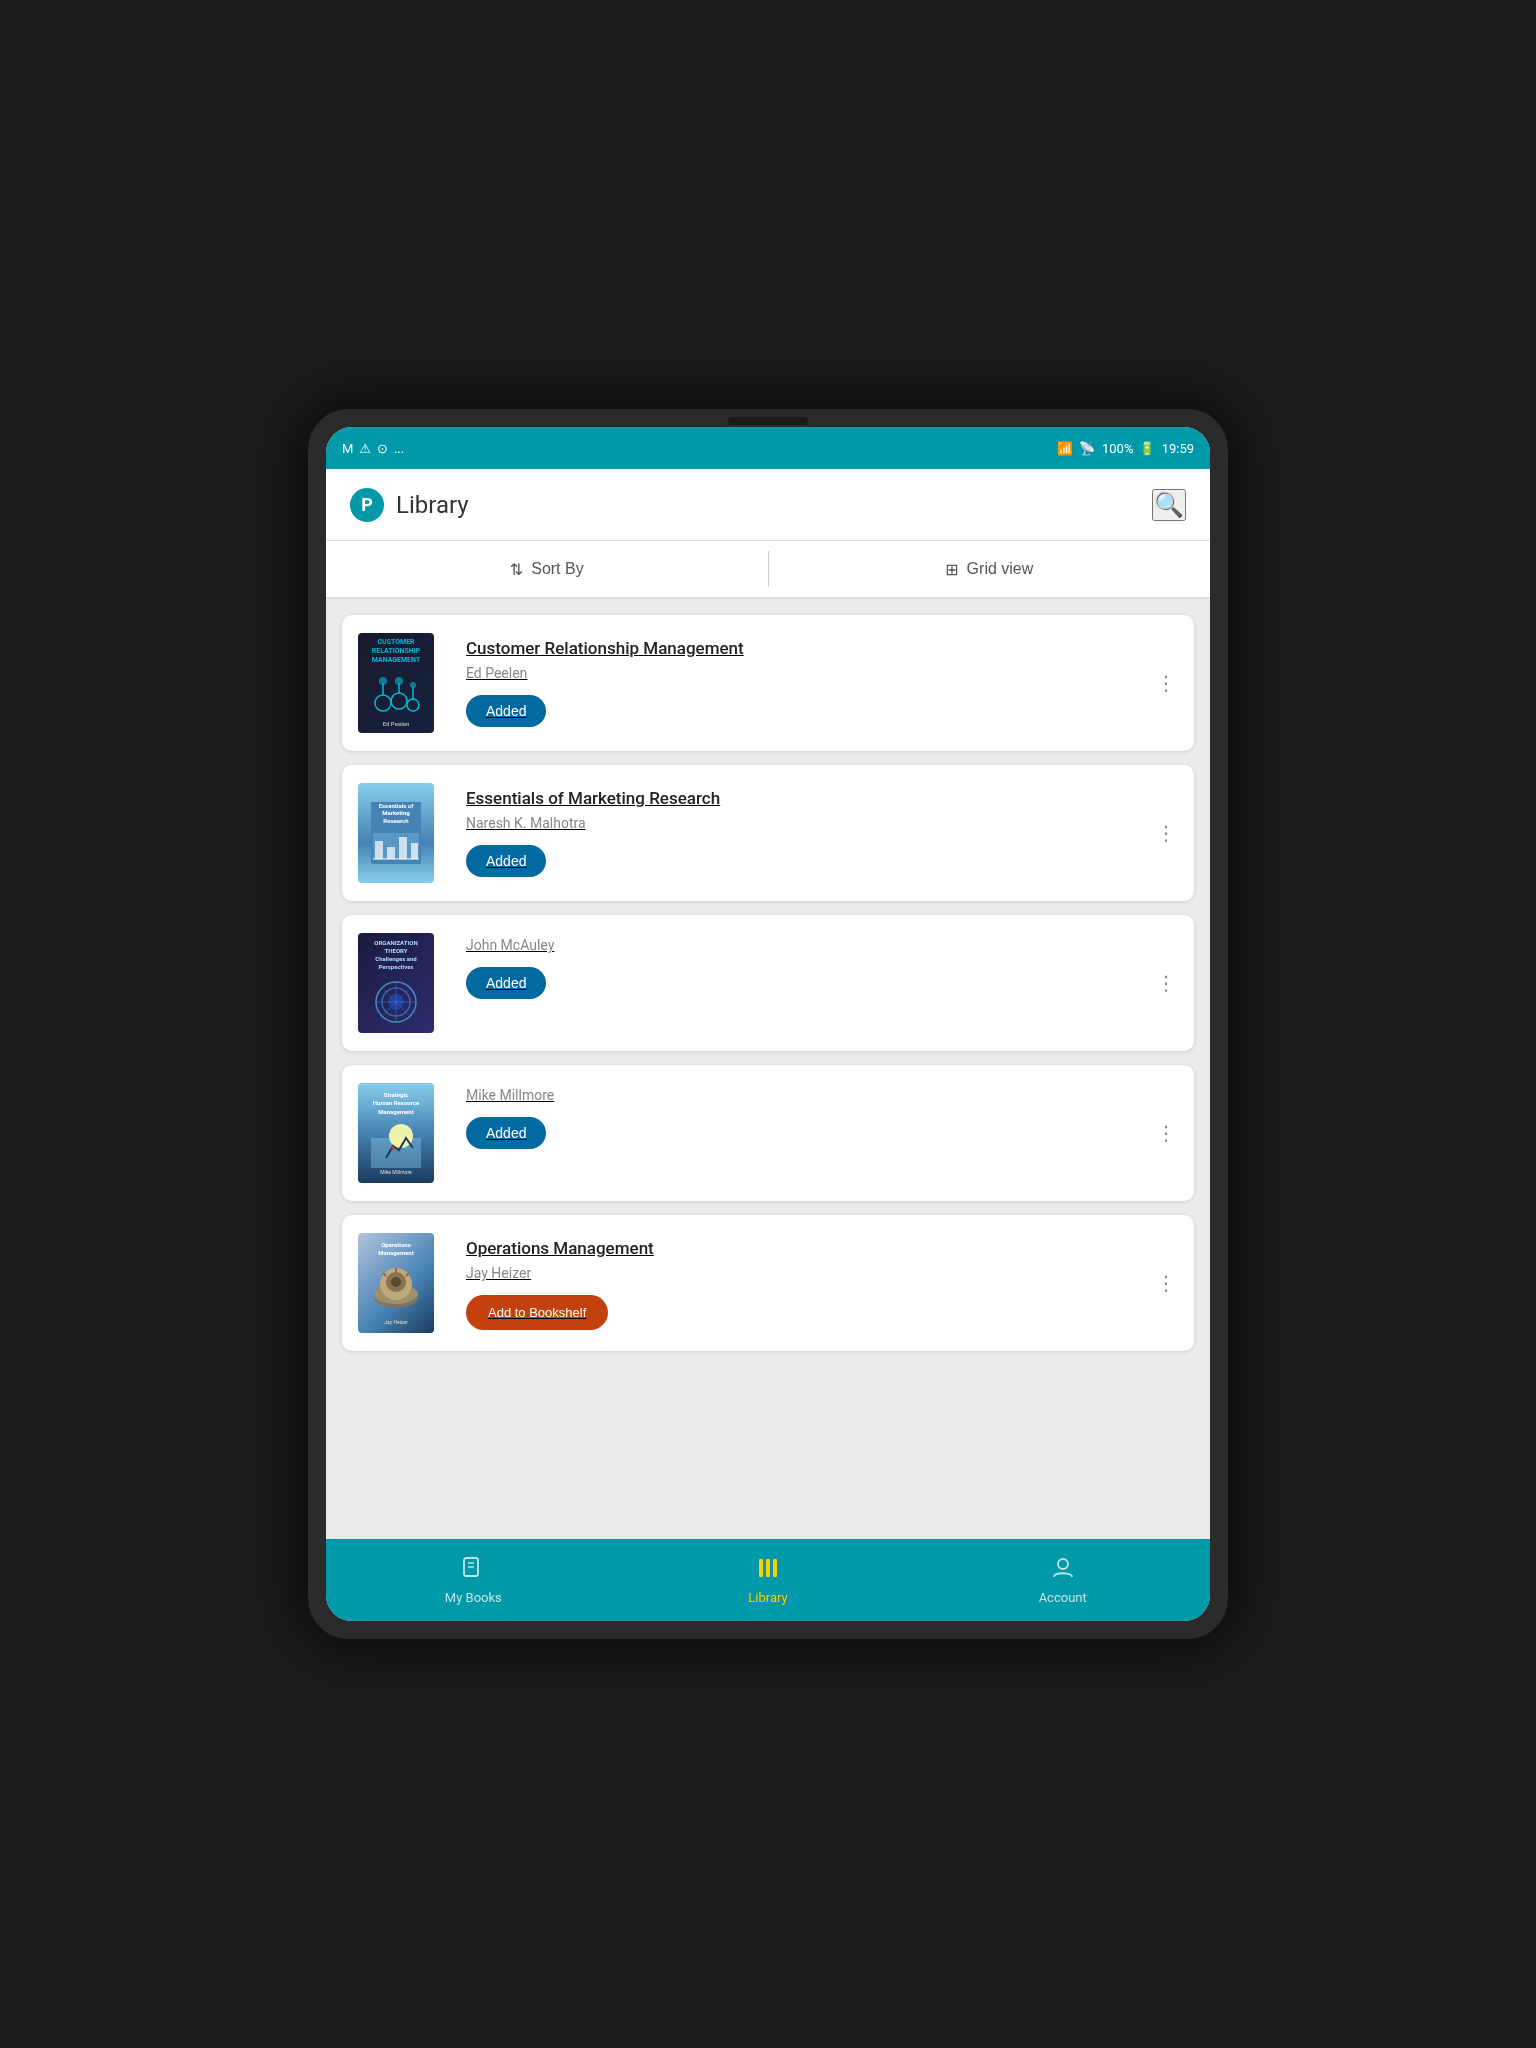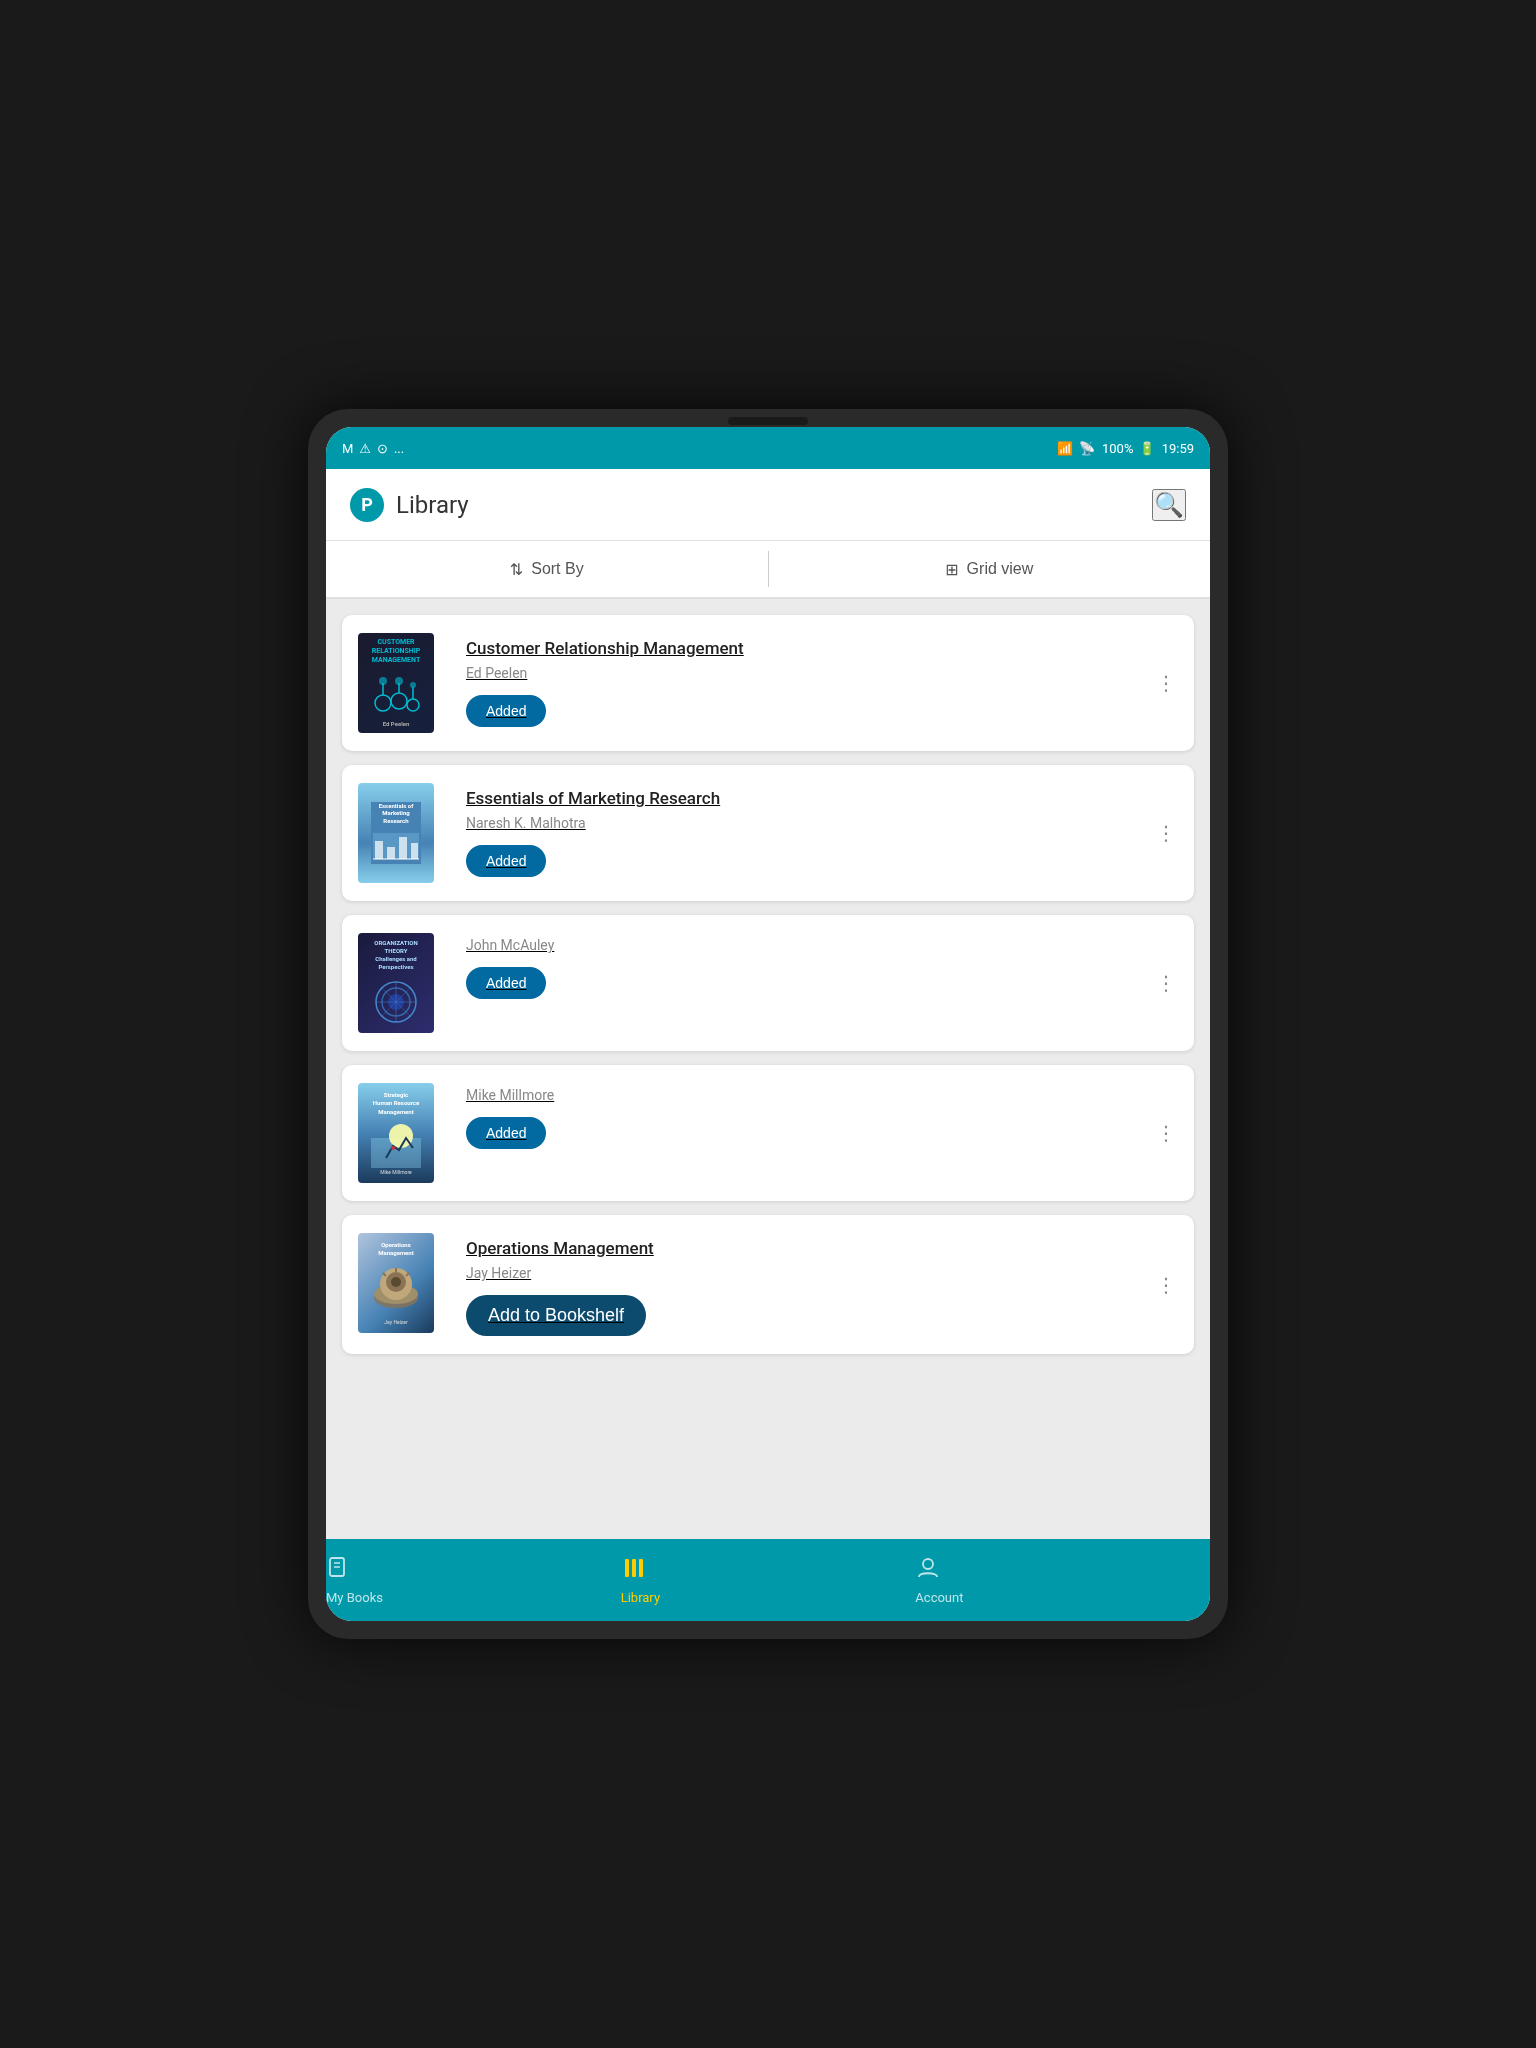--- a/index.html
+++ b/index.html
@@ -175,26 +175,26 @@
       color: white;
       border: none;
       border-radius: 20px;
       padding: 8px 20px;
       font-size: 14px;
       cursor: pointer;
       margin-top: 8px;
       width: fit-content;
     }
     .add-bookshelf-btn {
-      background: #0c4a6e;
+      background: #c2410c;
       color: white;
       border: none;
       border-radius: 22px;
       padding: 10px 22px;
-      font-size: 18px;
+      font-size: 13px;
       cursor: pointer;
       margin-top: 8px;
       width: fit-content;
     }
     .more-icon {
       position: absolute;
       right: 16px;
       top: 50%;
       transform: translateY(-50%);
       color: #888;
@@ -207,21 +207,21 @@
       background: #0099aa;
       height: 82px;
       display: flex;
       align-items: center;
       flex-shrink: 0;
     }
     .nav-item {
       flex: 1;
       display: flex;
       flex-direction: column;
-      align-items: flex-start;
+      align-items: center;
       gap: 4px;
       cursor: pointer;
     }
     .nav-icon {
       font-size: 22px;
       color: rgba(255,255,255,0.75);
     }
     .nav-icon.active {
       color: #ffcc00;
     }

